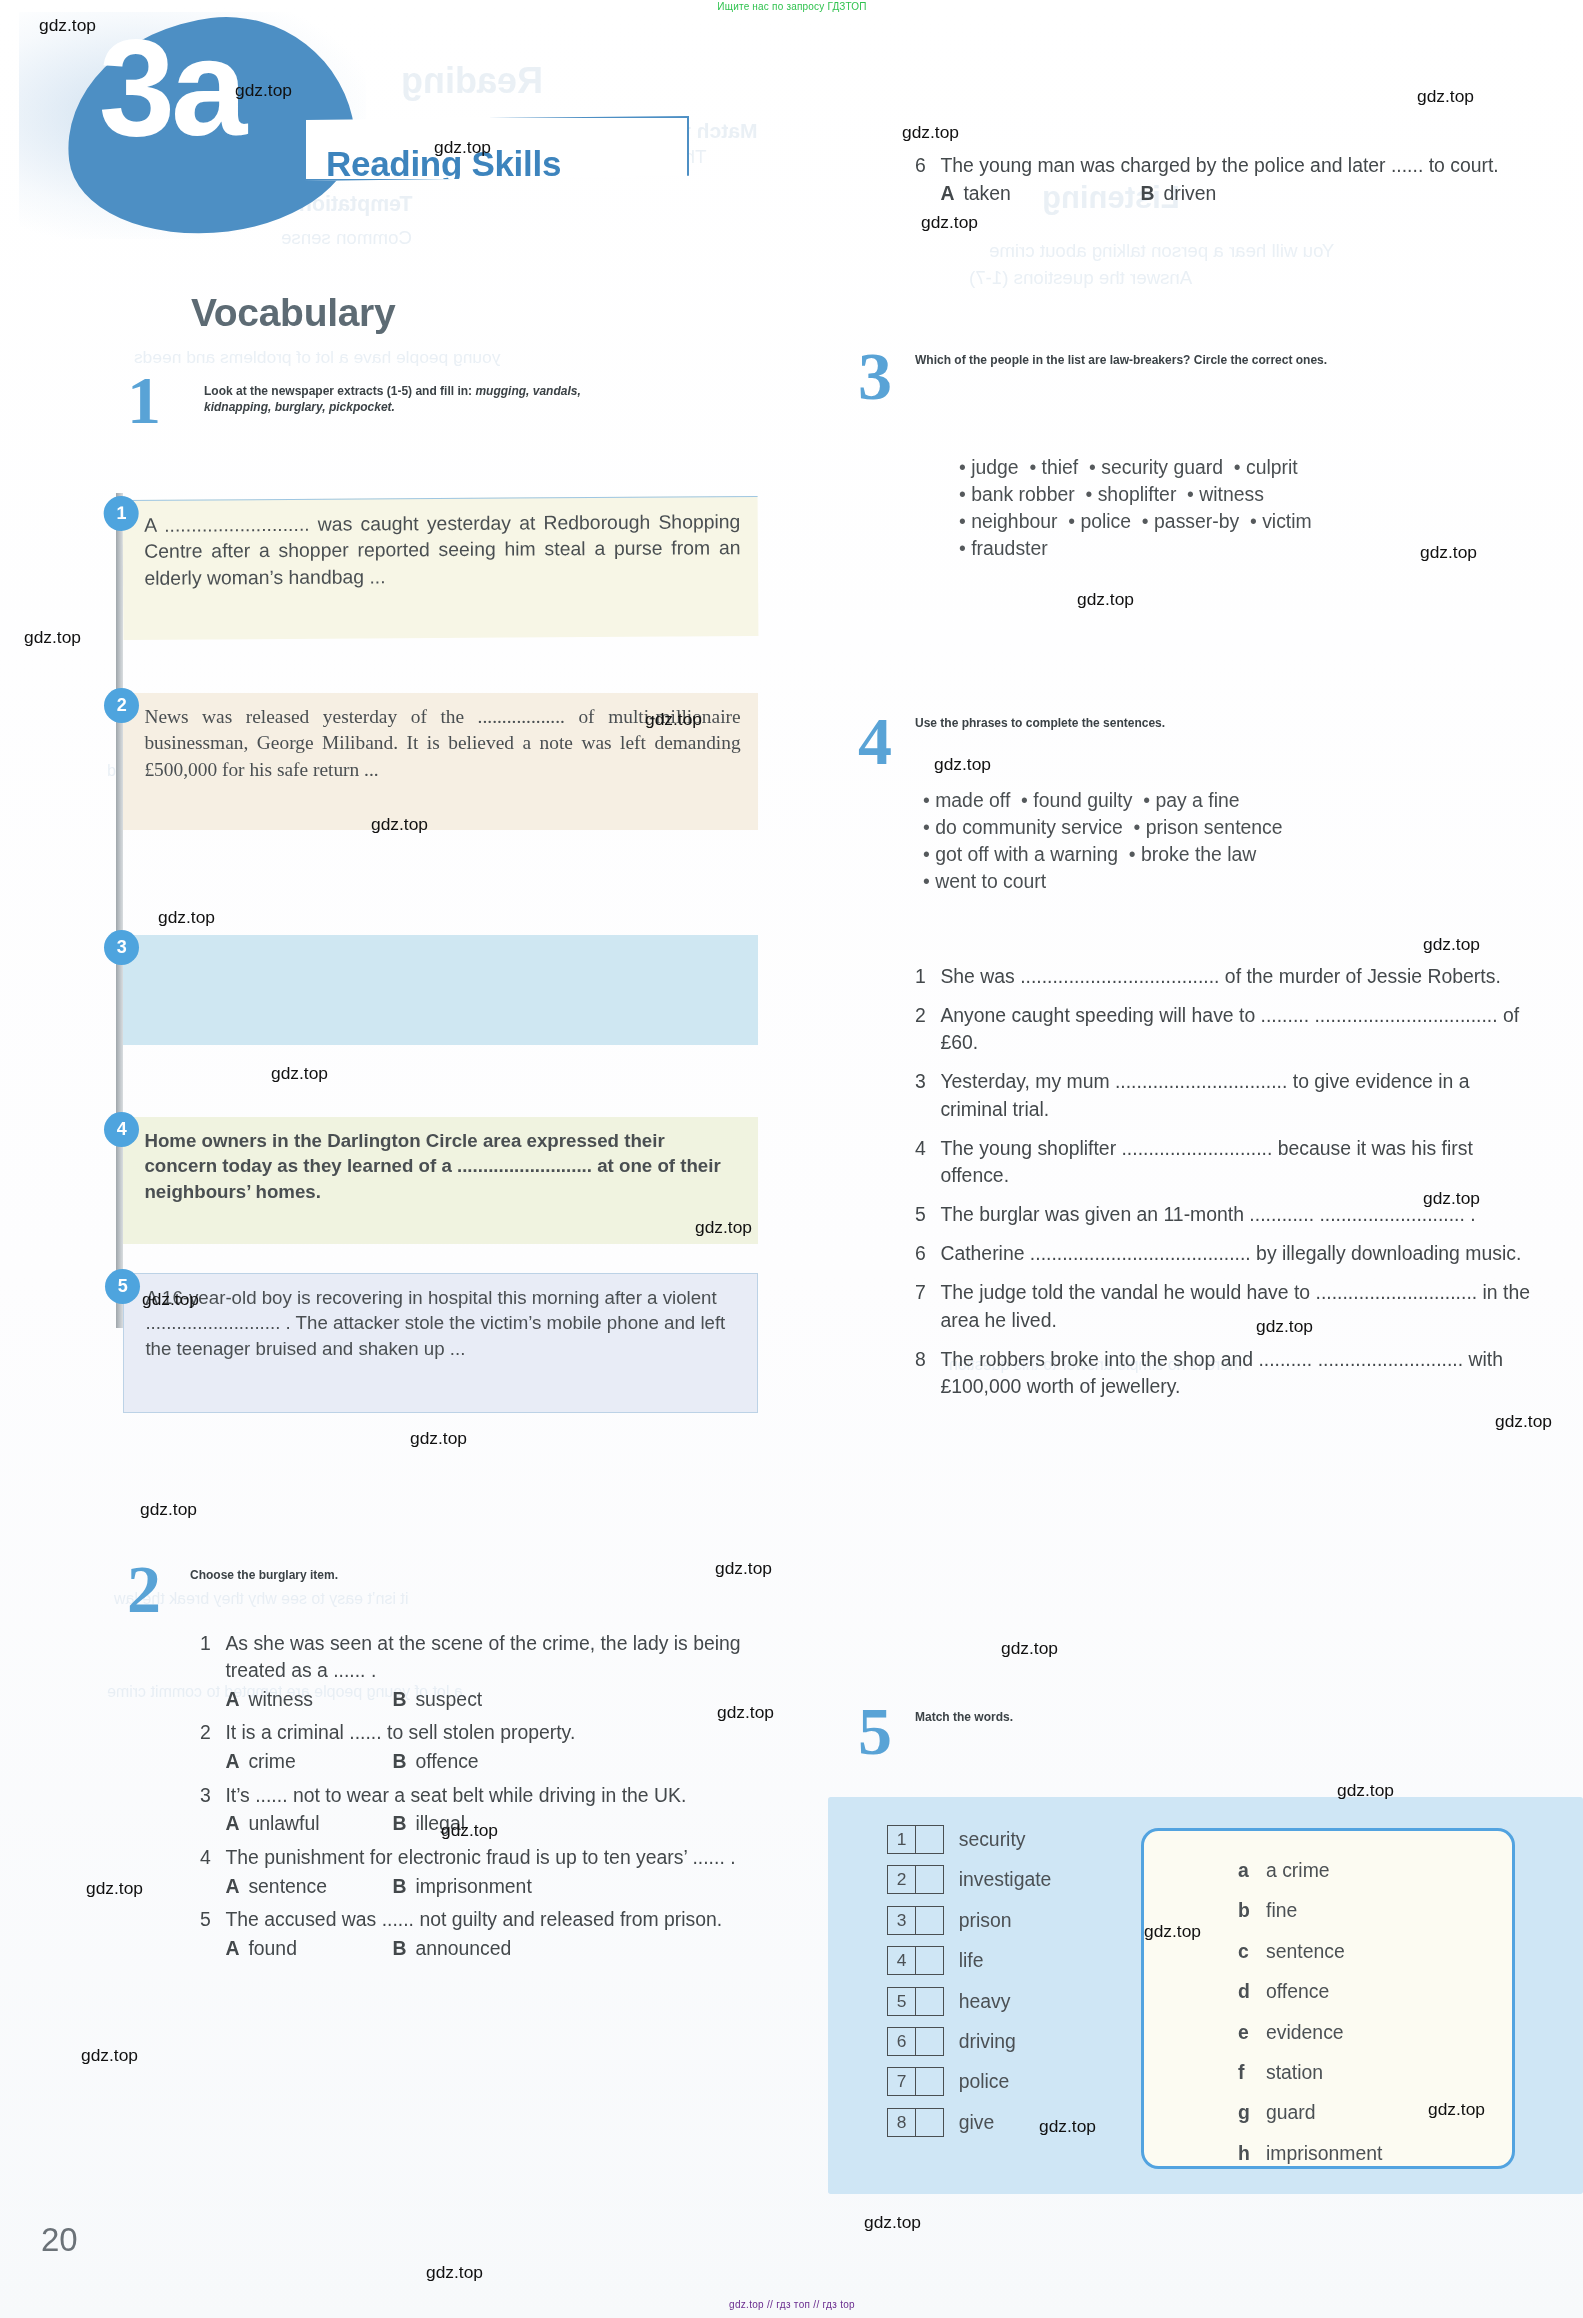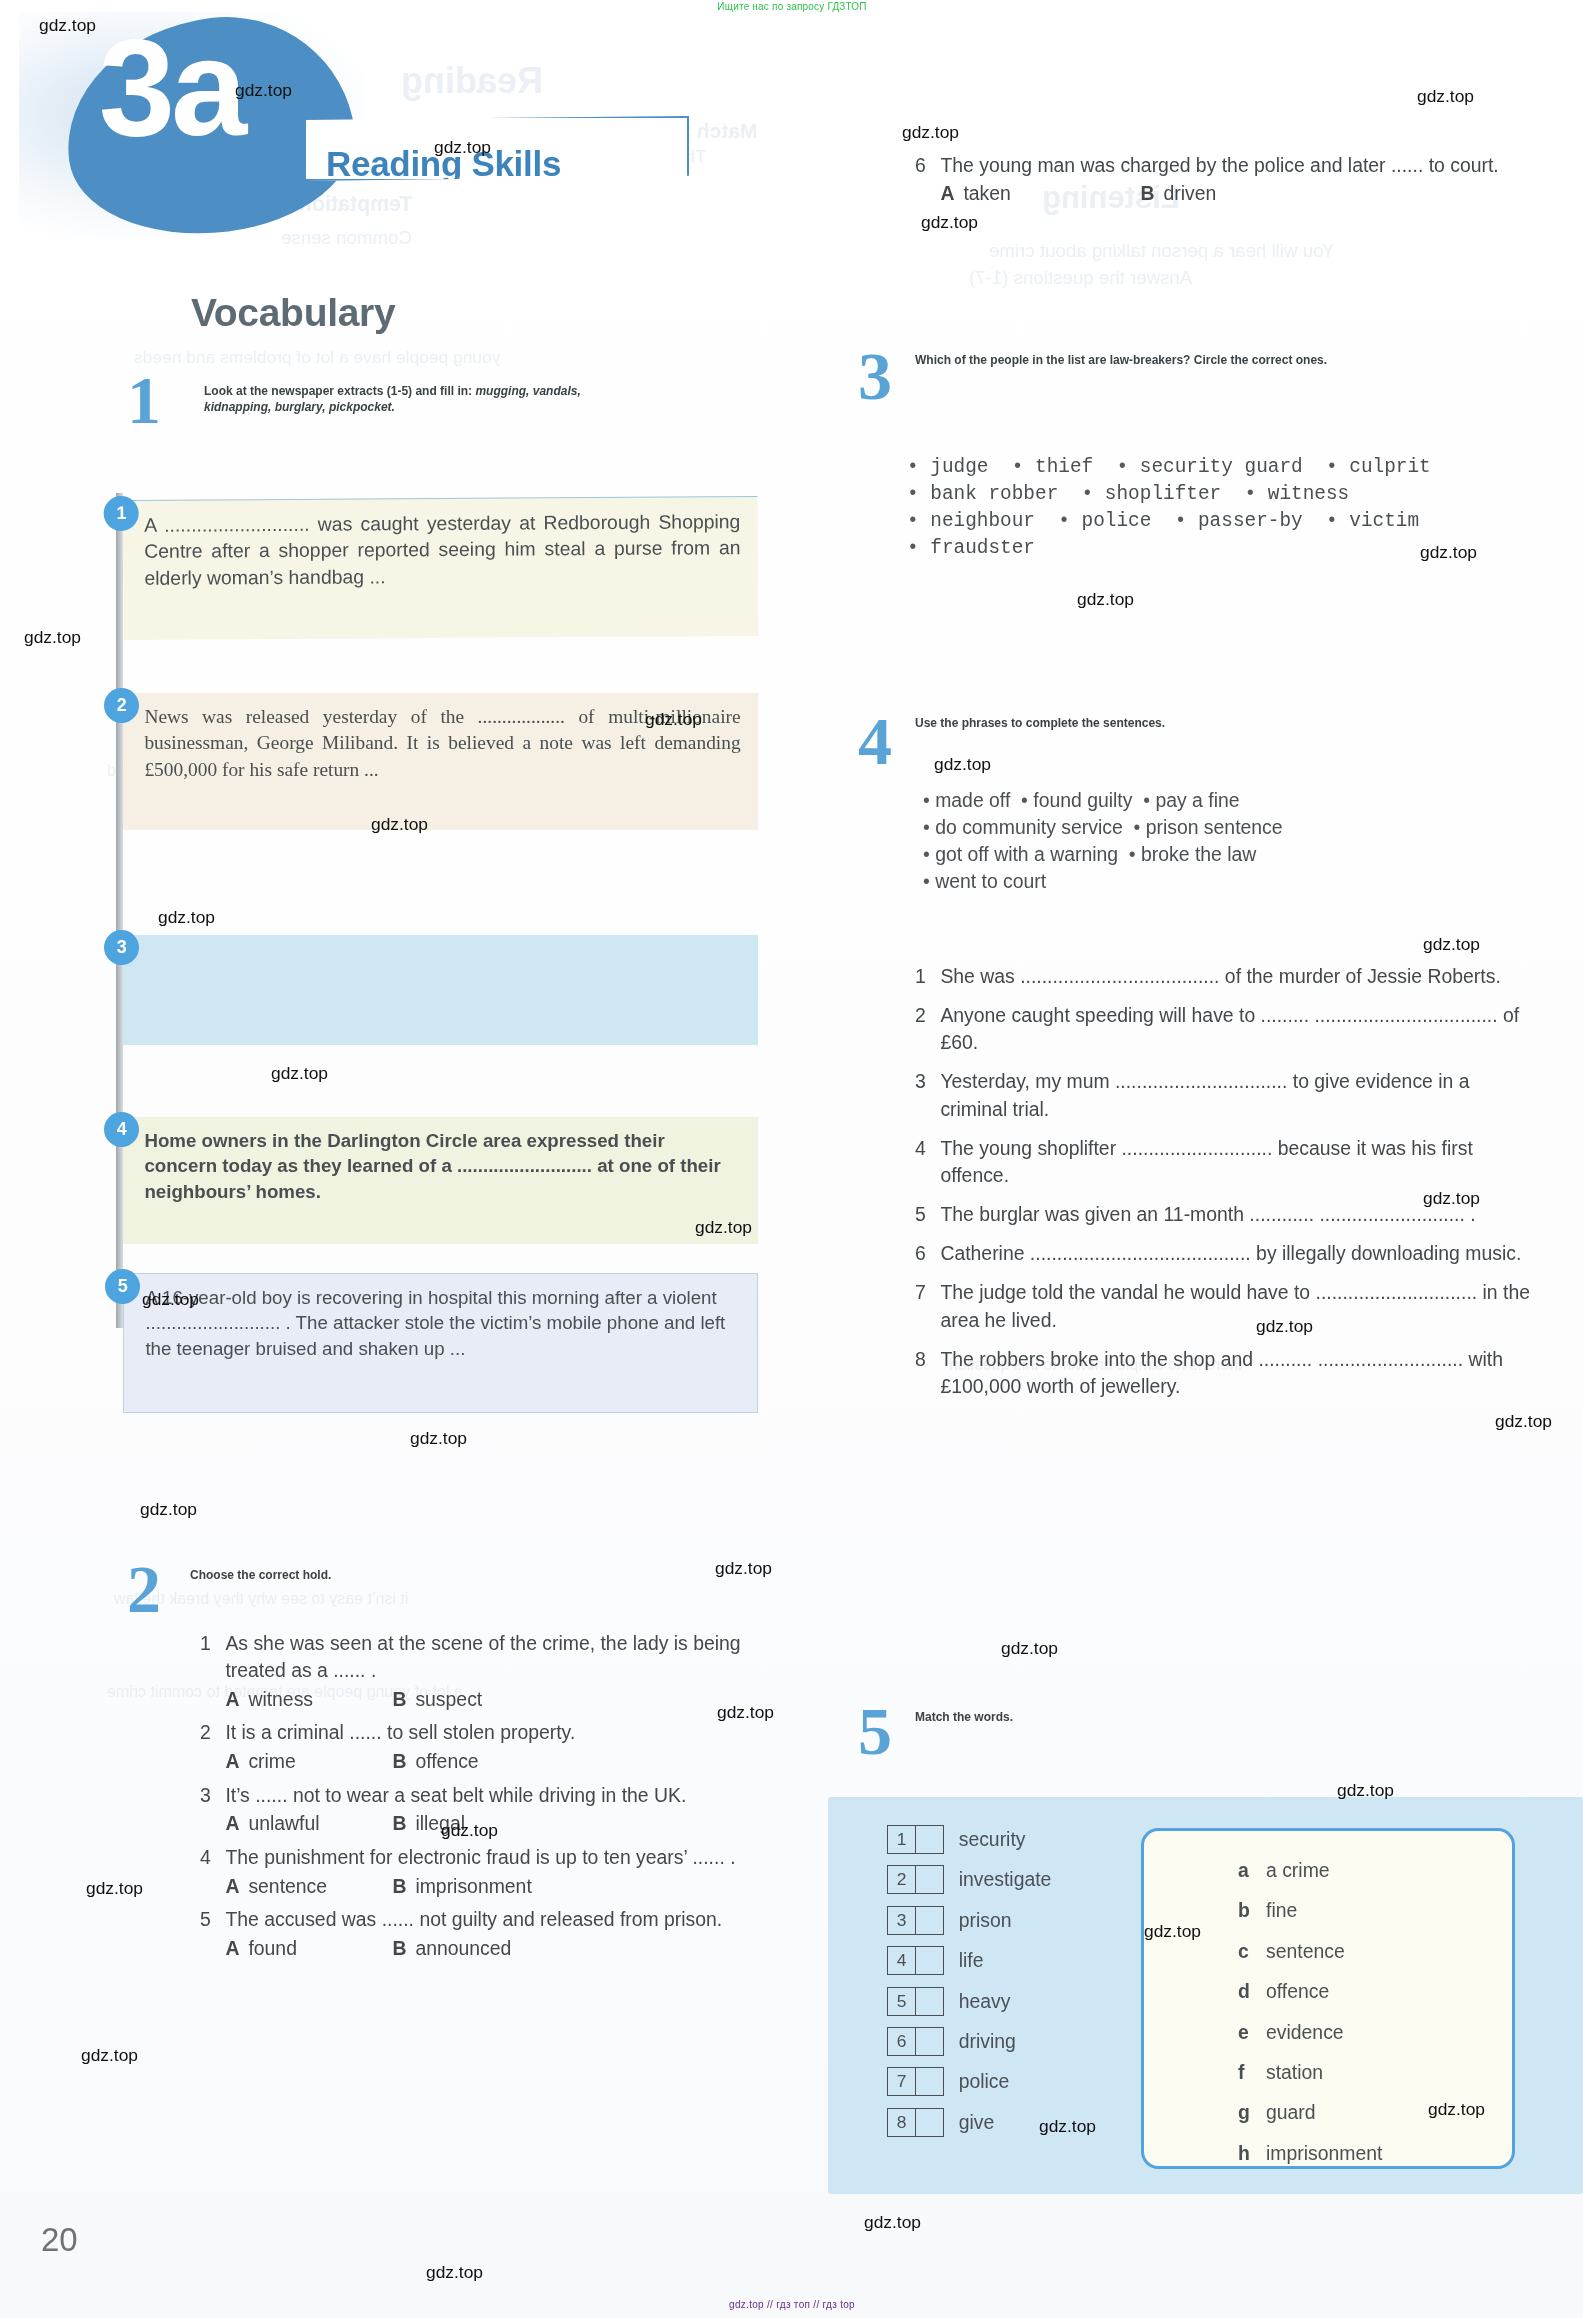--- a/index.html
+++ b/index.html
@@ -152,21 +152,21 @@
     <div class="bubble">4</div>
     <div class="txt" style="text-align:left;font-weight:600;">Home owners in the Darlington Circle area expressed their concern today as they learned of a .......................... at one of their neighbours’ homes.</div>
   </div>
 
   <div class="card" style="left:123px;top:1273px;width:635px;height:140px;background:#e8ecf6;border:0.7px solid #bcd2e6;">
     <div class="bubble">5</div>
     <div class="txt" style="text-align:left;">A 16-year-old boy is recovering in hospital this morning after a violent .......................... . The attacker stole the victim’s mobile phone and left the teenager bruised and shaken up ...</div>
   </div>
 
   <div class="exnum" style="left:127px;top:1555px;">2</div>
-  <div class="exhead" style="left:190px;top:1568px;width:414px;">Choose the correct hold.</div>
+  <div class="exhead" style="left:190px;top:1568px;width:414px;">Choose the burglary item.</div>
 
   <div class="qs" style="left:200px;top:1630px;width:568px;">
 
     <div class="q">
       <div class="n">1</div>
       <div class="b">As she was seen at the scene of the crime, the lady is being treated as a ...... .</div>
     </div>
     <div class="opts" style="padding-left:25.4px;margin-bottom:6.7px;">
       <div class="o opt1">
         <span class="L">A</span>
@@ -252,21 +252,21 @@
       <div class="o">
         <span class="L">B</span>
         <span>driven</span>
       </div>
     </div>
   </div>
 
   <div class="exnum" style="left:858px;top:342px;">3</div>
   <div class="exhead" style="left:915px;top:353px;width:601px;">Which of the people in the list are law-breakers? Circle the correct ones.</div>
 
-  <div class="blist" style="left:907px;top:454px;width:601px;font-family:Liberation Mono, monospace;">
+  <div class="blist" style="left:959px;top:454px;width:601px;">
     <div class="row">
       <span class="bt">•</span> <span>judge</span>
       <span class="bt">&nbsp;•</span> <span>thief</span>
       <span class="bt">&nbsp;•</span> <span>security guard</span>
       <span class="bt">&nbsp;•</span> <span>culprit</span>
     </div>
     <div class="row">
       <span class="bt">•</span> <span>bank robber</span>
       <span class="bt">&nbsp;•</span> <span>shoplifter</span>
       <span class="bt">&nbsp;•</span> <span>witness</span>

